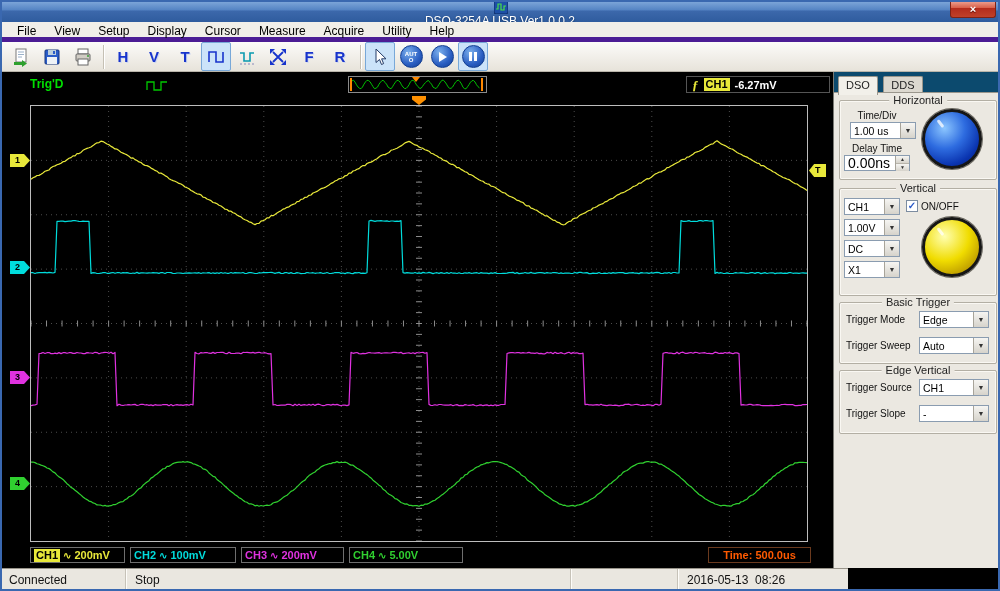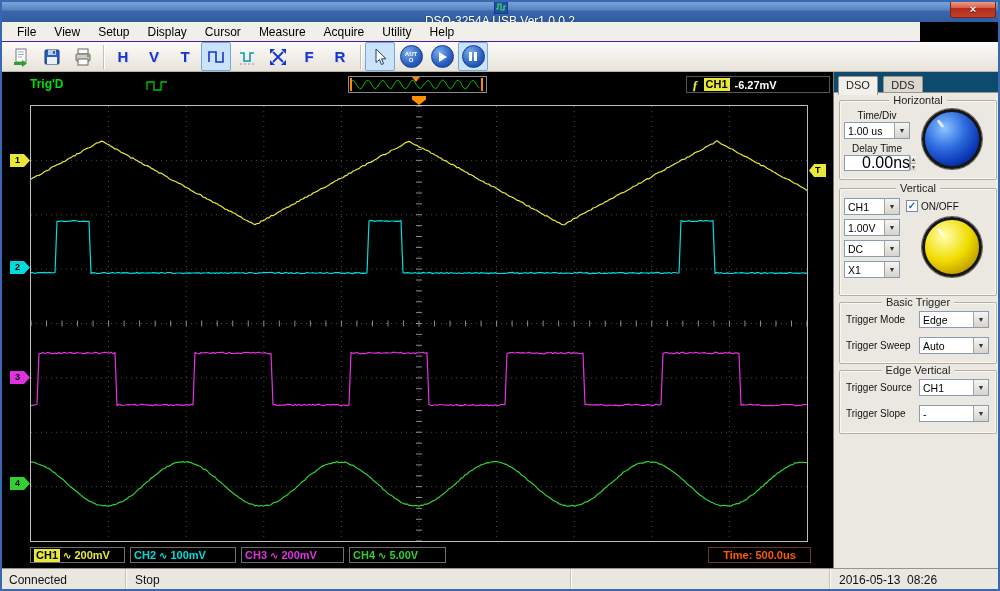--- a/index.html
+++ b/index.html
@@ -12,22 +12,22 @@
     background:linear-gradient(180deg,#85acdd 0%,#5584c4 45%,#3c68ab 50%,#2f5c9e 100%);
     display:flex;align-items:center;flex-direction:column;}
   .titlebar .appicon{margin:0 5px 0 6px;display:flex;}
   .title-text{color:#fff;font-size:12px;text-shadow:0 1px 2px #10305e;}
   .close-btn{position:absolute;right:4px;top:0;width:44px;height:17px;border-radius:0 0 3px 3px;
     background:linear-gradient(180deg,#f2b0a0 0%,#d8604a 45%,#b42c1c 50%,#c0412a 100%);
     border:1px solid #7e2215;border-top:none;color:#fff;font-size:11px;font-weight:bold;
     display:flex;align-items:center;justify-content:center;text-shadow:0 1px 1px #601008;cursor:default;}
 
   
-  .menubar{position:absolute;left:0;top:22px;width:920px;height:20px;background:#f1efe9;
-    border-bottom:1px solid #4c1d95;display:flex;align-items:center;padding-left:8px;box-sizing:border-box;}
+  .menubar{position:absolute;left:0;top:22px;width:1000px;height:20px;background:#f1efe9;
+    border-bottom:5px solid #4c1d95;display:flex;padding-left:8px;box-sizing:border-box;}
   .menu-item{font-size:12px;color:#000;padding:2px 9px;}
 
   
   .toolbar{position:absolute;left:0;top:42px;width:1000px;height:30px;
     background:linear-gradient(180deg,#fcfbf9,#e7e3da);border-bottom:1px solid #b9b5aa;
     display:flex;align-items:center;padding-left:6px;box-sizing:border-box;}
   .tbtn{width:28px;height:27px;display:flex;align-items:center;justify-content:center;
     border:1px solid transparent;border-radius:2px;margin-right:1px;}
   .tbtn.sel{background:#cbe3f9;border-color:#78a8d8;}
   .tbtn .letter{font-size:15px;font-weight:bold;color:#1834cc;text-shadow:1px 1px 0 #cfd8f0;}
@@ -57,21 +57,21 @@
   .ch-marker{position:absolute;left:10px;width:20px;height:13px;
     clip-path:polygon(0 0,70% 0,100% 50%,70% 100%,0 100%);
     color:#000;font-size:9px;font-weight:bold;line-height:13px;padding-left:5px;box-sizing:border-box;}
   #m1{top:82px}#m2{top:189px}#m3{top:299px}#m4{top:405px}
   .trig-level-marker{position:absolute;left:809px;top:92px;width:17px;height:13px;
     clip-path:polygon(30% 0,100% 0,100% 100%,30% 100%,0 50%);
     color:#000;font-size:9px;font-weight:bold;line-height:13px;padding-left:6px;box-sizing:border-box;}
   .ro{position:absolute;top:475px;height:16px;border:1px solid #6e6e6e;background:#000;
     box-sizing:border-box;display:flex;align-items:center;gap:3px;padding:0 3px;font-size:11px;font-weight:bold;}
   #ro1{left:30px;width:95px}#ro2{left:130px;width:106px}#ro3{left:241px;width:103px}
-  #ro4{left:349px;width:97px}#ro-time{left:708px;width:103px;justify-content:center;border-color:#6b3a1e;}
+  #ro4{left:349px;width:114px}#ro-time{left:708px;width:103px;justify-content:center;border-color:#6b3a1e;}
   .ro .cpl{font-size:10px;}
 
   
   .panel{position:absolute;left:833px;top:72px;width:167px;height:496px;background:#0c4a6e;
     border-left:1px solid #7a7a74;box-sizing:border-box;}
   .tabs{position:absolute;left:0;top:0;right:0;height:21px;padding:3px 0 0 4px;box-sizing:border-box;}
   .tab{display:inline-block;height:17px;line-height:17px;padding:0 7px;font-size:11px;color:#222;
     background:#dcd8cf;border:1px solid #9a968c;border-bottom:none;border-radius:2px 2px 0 0;margin-right:1px;}
   .tab.active{background:#f2f0ea;position:relative;z-index:2;height:18px;}
   .panel-body{position:absolute;left:0;top:20px;right:0;bottom:0;background:#ebe8e1;border-top:1px solid #9a968c;}
@@ -83,25 +83,25 @@
   #g-bt{left:5px;top:209px;width:156px;height:60px;}
   #g-et{left:5px;top:277px;width:156px;height:62px;}
   .lbl{position:absolute;font-size:10px;color:#111;}
   .ctr{text-align:center;}
   .dd{position:absolute;height:17px;background:#fff;border:1px solid #8a9cb0;box-sizing:border-box;
     display:flex;align-items:center;}
   .dd-val{flex:1;padding-left:3px;font-size:10.5px;white-space:nowrap;overflow:hidden;}
   .dd-arrow{width:14px;align-self:stretch;background:linear-gradient(#f6f5f2,#d6d3cb);
     border-left:1px solid #a8a49a;font-size:7px;color:#333;display:flex;align-items:center;justify-content:center;}
   #lb-timediv{left:10px;top:17px;width:66px;}
-  #dd-timediv{left:10px;top:29px;width:66px;}
+  #dd-timediv{left:16px;top:29px;width:66px;}
   #lb-delay{left:10px;top:50px;width:66px;}
   .spin{position:absolute;left:10px;top:62px;width:66px;height:16px;background:#fff;border:1px solid #8a9cb0;
     box-sizing:border-box;display:flex;align-items:center;}
-  .spin-val{flex:1;padding-left:17px;font-size:16px;}
+  .spin-val{flex:1;padding-left:3px;font-size:14px;}
   .spin-btns{width:13px;align-self:stretch;display:flex;flex-direction:column;border-left:1px solid #a8a49a;}
   .spin-btns span{flex:1;font-size:5px;line-height:7px;text-align:center;color:#333;
     background:linear-gradient(#f6f5f2,#d6d3cb);}
   .spin-btns span:first-child{border-bottom:1px solid #b8b4aa;}
   #dd-ch{left:10px;top:105px;width:56px;}
   .cb{position:absolute;left:72px;top:107px;display:flex;align-items:center;gap:3px;}
   .cb-box{width:12px;height:12px;background:#fff;border:1px solid #7c8ca0;box-sizing:border-box;
     font-size:10px;line-height:10px;text-align:center;color:#2858c8;font-weight:bold;}
   .cb-lbl{font-size:10px;color:#111;}
   #dd-volt{left:10px;top:126px;width:56px;}
@@ -113,21 +113,21 @@
   #knob-h{left:88px;top:16px;width:54px;height:54px;
     background:radial-gradient(circle at 36% 30%,#8cc6ff 0%,#2e6ce0 40%,#0a34b0 72%,#02186e 100%);}
   #knob-v{left:88px;top:124px;width:54px;height:54px;
     background:radial-gradient(circle at 36% 30%,#ffffb2 0%,#f0dc00 48%,#c0a000 78%,#7c6400 100%);}
   #lb-mode{left:12px;top:221px;}   #dd-mode{left:85px;top:218px;width:70px;}
   #lb-sweep{left:12px;top:247px;}  #dd-sweep{left:85px;top:244px;width:70px;}
   #lb-source{left:12px;top:289px;} #dd-source{left:85px;top:286px;width:70px;}
   #lb-slope{left:12px;top:315px;}  #dd-slope{left:85px;top:312px;width:70px;}
 
   
-  .statusbar{position:absolute;left:0;top:568px;width:1000px;height:23px;background:#eae7e0;
+  .statusbar{position:absolute;left:0;top:568px;width:848px;height:23px;background:#eae7e0;
     border-top:1px solid #98948a;box-sizing:border-box;display:flex;align-items:center;font-size:12px;color:#111;}
   .sb-cell{height:100%;display:flex;align-items:center;padding:0 9px;box-sizing:border-box;
     border-right:1px solid #c6c2b8;box-shadow:1px 0 0 #fdfcf9;}
   #sb-conn{width:126px;}
   #sb-acq{width:445px;}
   #sb-fill{flex:1;border-right:1px solid #c6c2b8;box-shadow:1px 0 0 #fdfcf9;height:100%;}
   #sb-dt{width:170px;border-right:none;box-shadow:none;white-space:pre;}
 </style>
 </head>
 <body>

